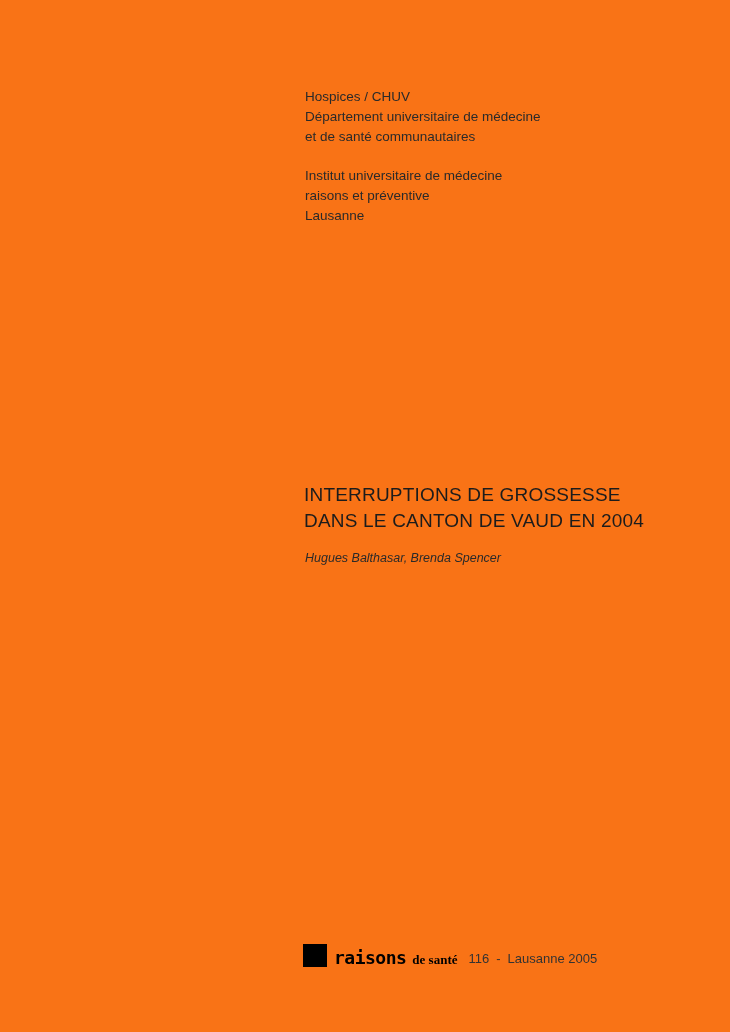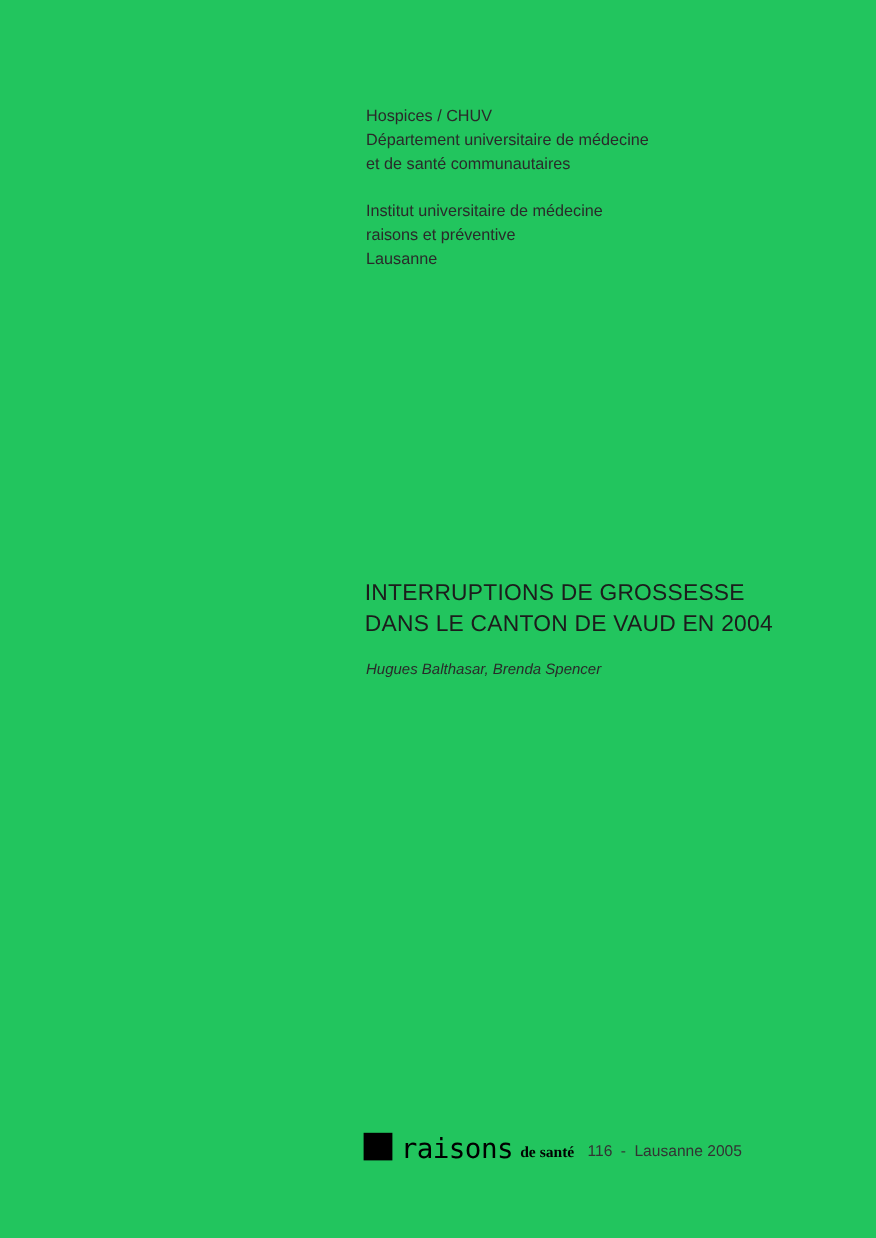--- a/index.html
+++ b/index.html
@@ -5,21 +5,21 @@
   html, body {
     margin: 0;
     padding: 0;
     background: #e8e8e8;
   }
   .page {
     position: relative;
     width: 730px;
     height: 1032px;
     margin: 0 auto;
-    background: #22c55e;
+    background: #f97316;
     font-family: "Liberation Sans", sans-serif;
     color: #222222;
     overflow: hidden;
   }
   
   .affiliation {
     position: absolute;
     left: 305px;
     top: 87px;
     font-size: 13.5px;
@@ -59,22 +59,22 @@
     height: 25px;
   }
   .logo-square {
     width: 24px;
     height: 23px;
     background: #000000;
     margin-bottom: 1px;
   }
   .series-name {
     font-family: "DejaVu Sans Mono", monospace;
-    font-weight: 400;
-    font-size: 23px;
+    font-weight: 700;
+    font-size: 18px;
     line-height: 20px;
     letter-spacing: -0.5px;
     color: #000000;
     margin-left: 7px;
   }
   .series-subtitle {
     font-family: Liberation Serif, serif;
     font-weight: 700;
     font-size: 13px;
     line-height: 17px;

